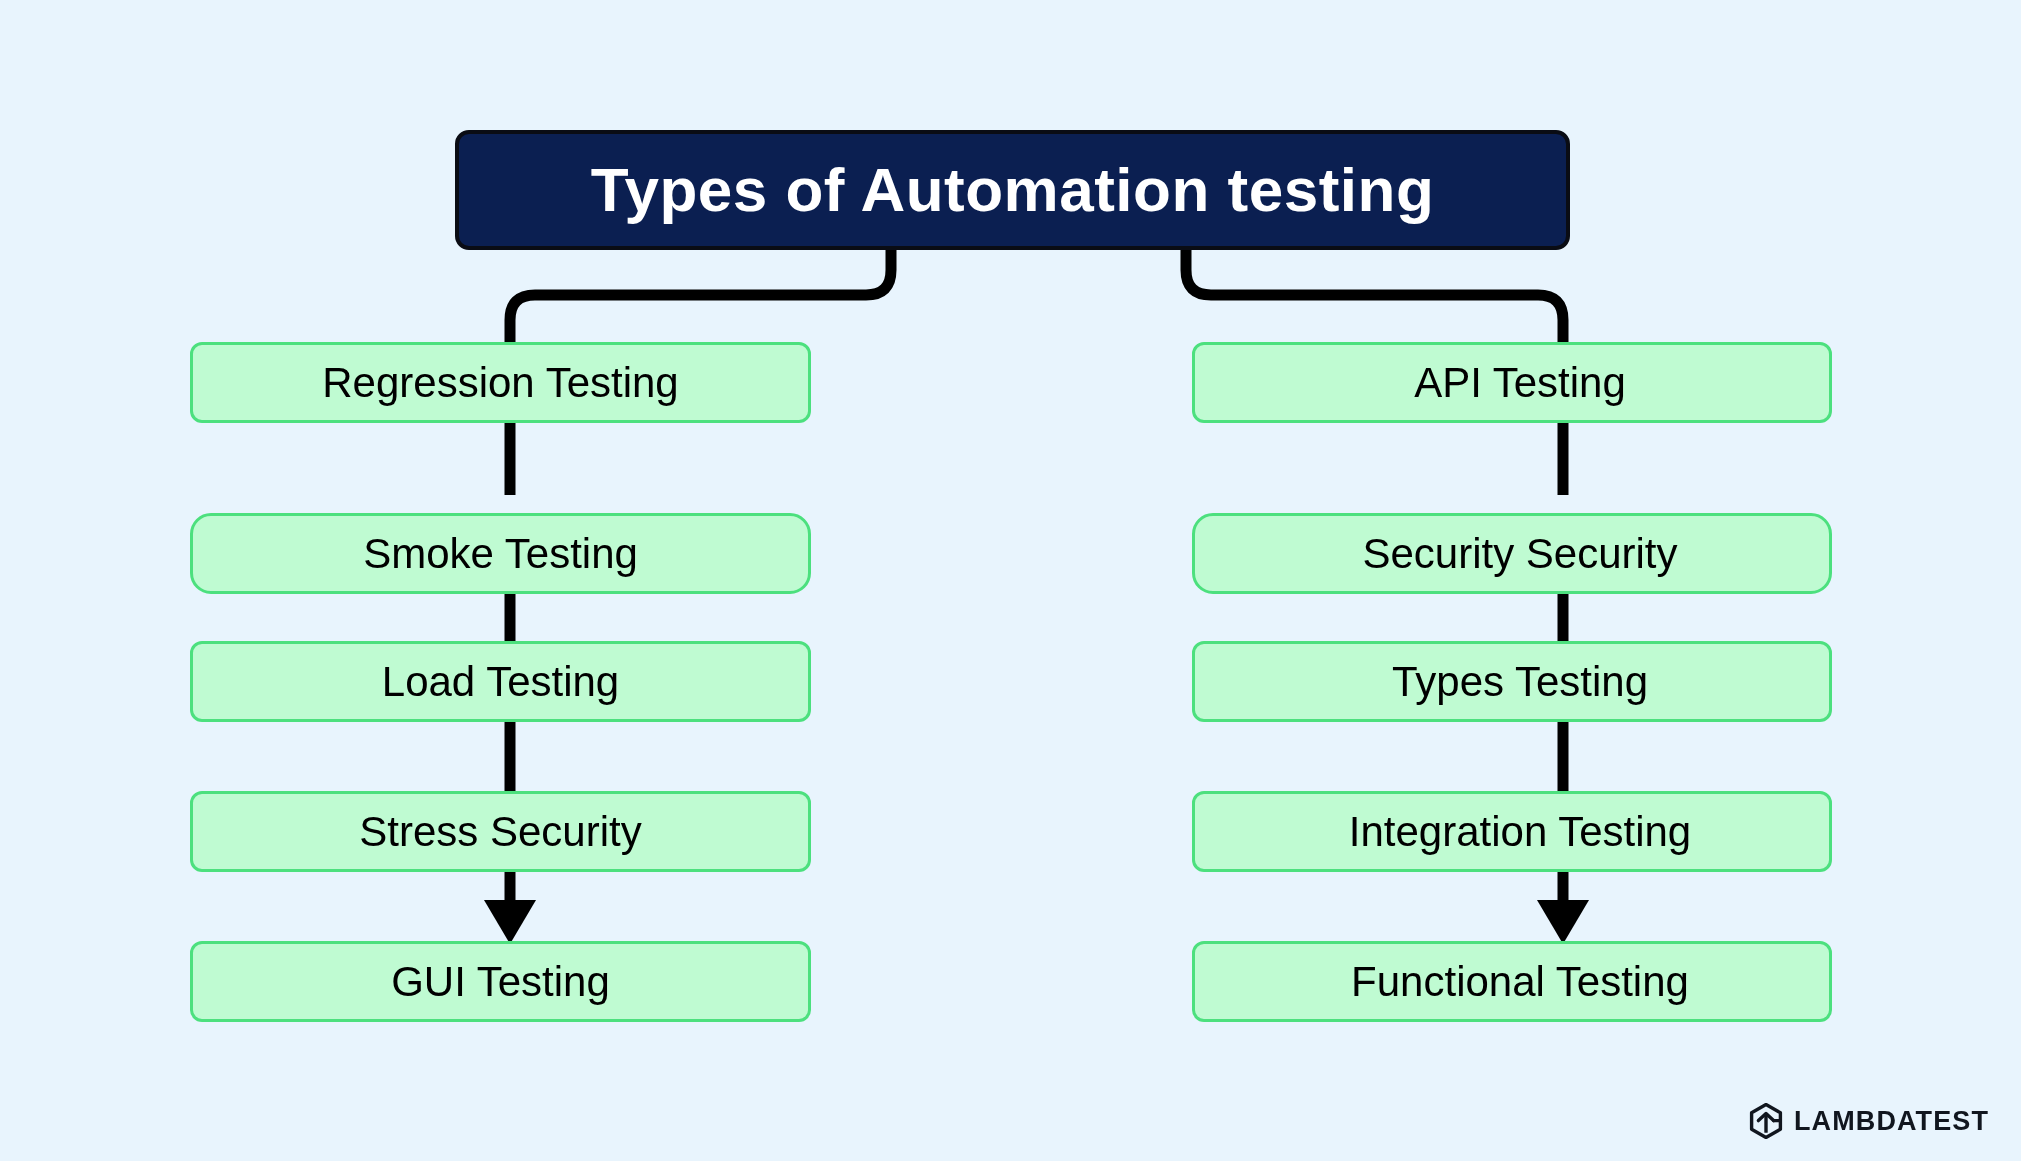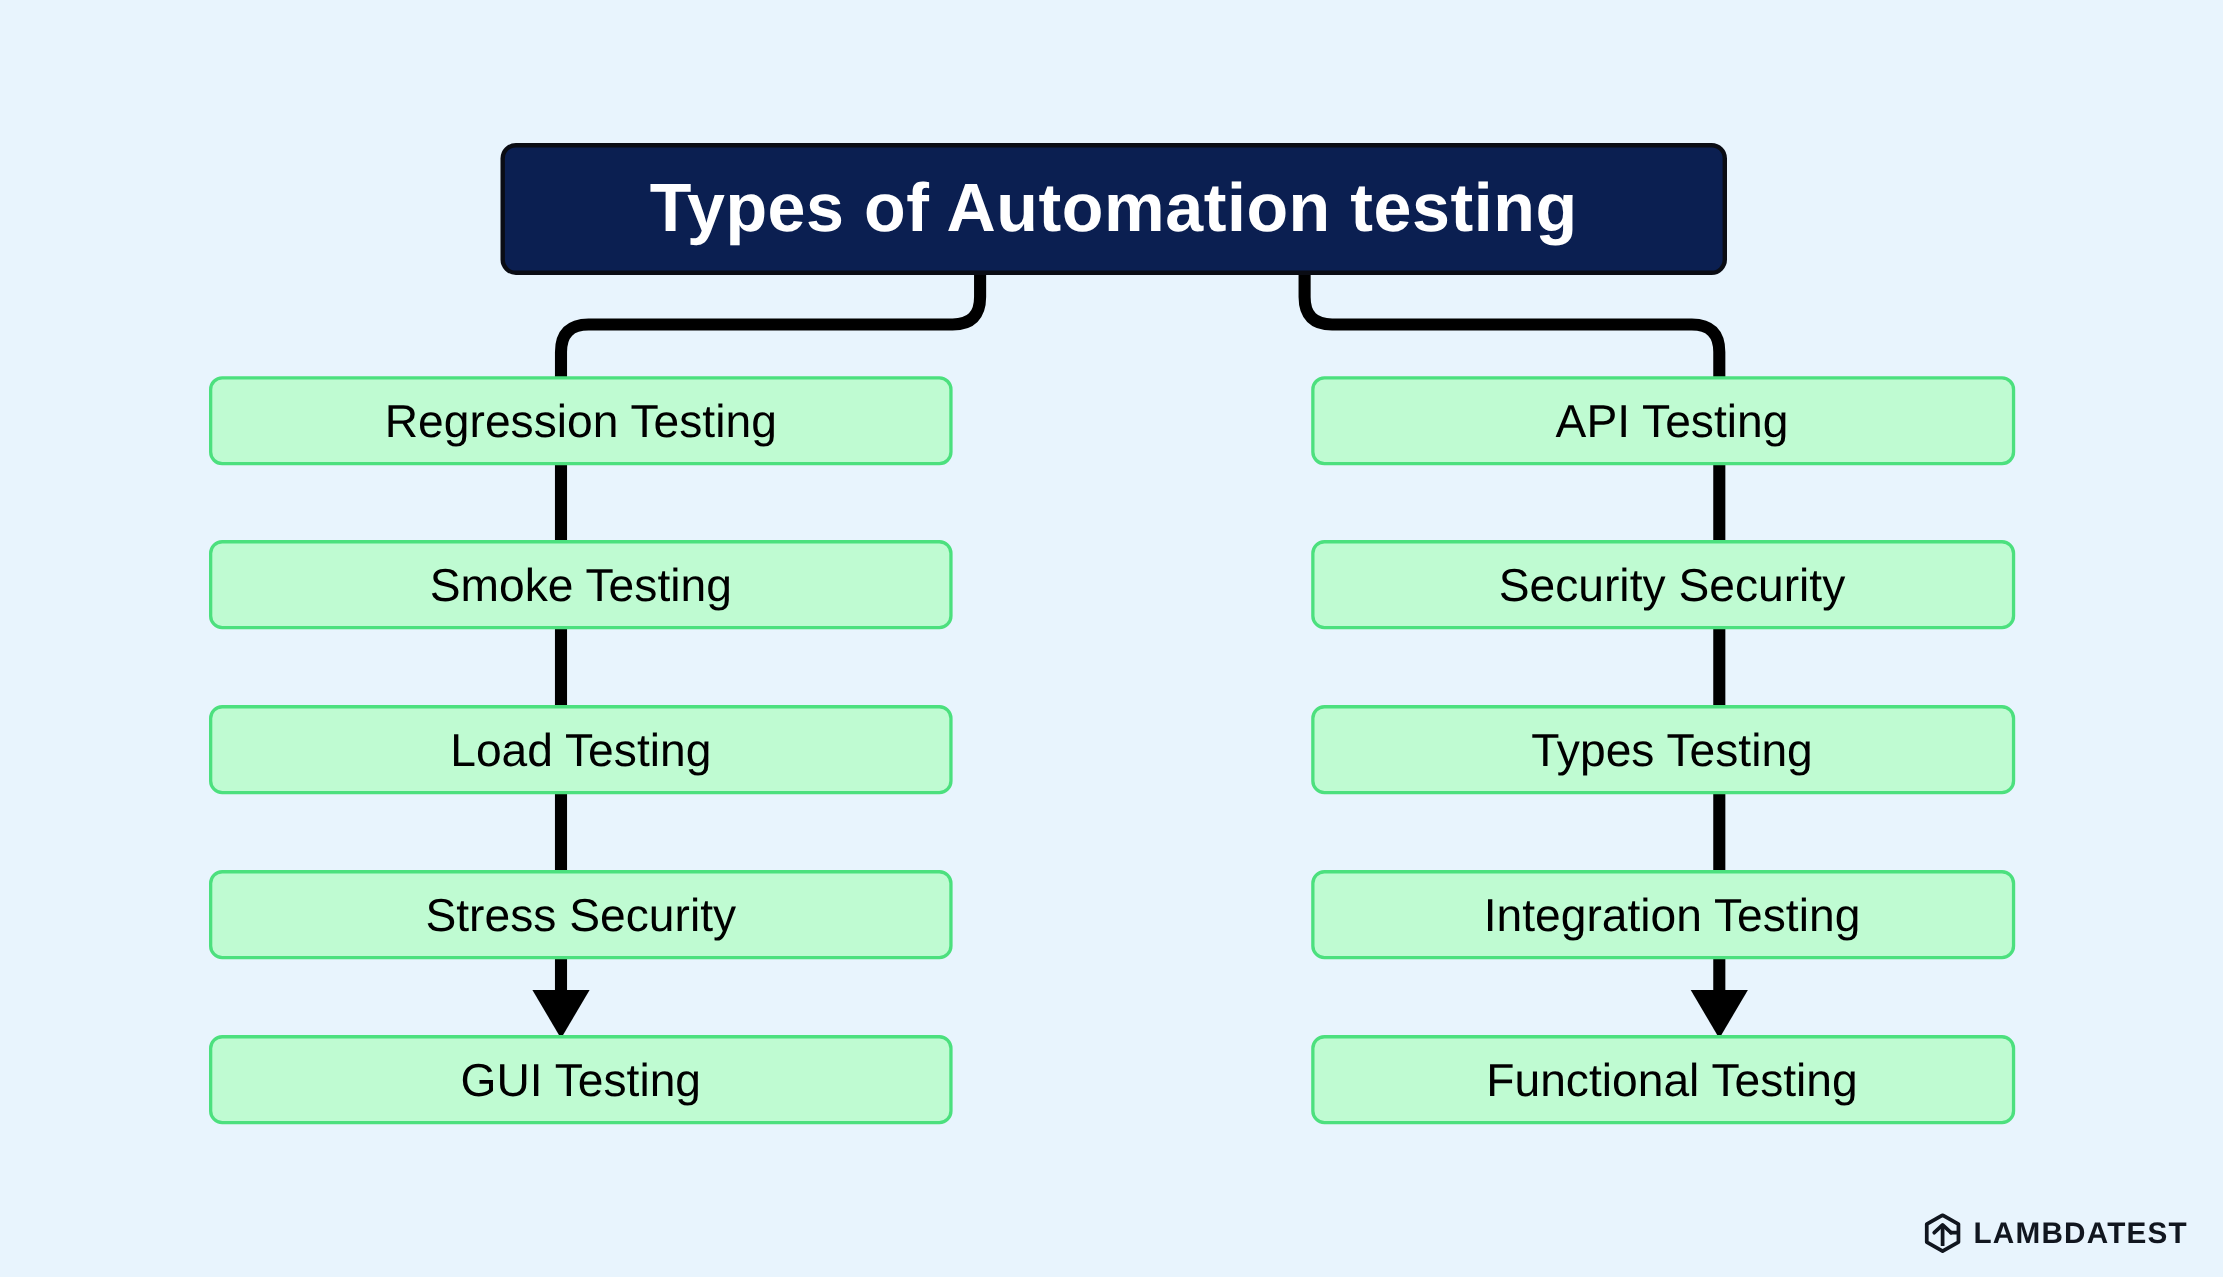--- a/index.html
+++ b/index.html
@@ -74,26 +74,26 @@
   }
   .node-label {
     color: #000000;
     font-size: 42px;
     font-weight: normal;
     line-height: 1;
     white-space: nowrap;
   }
 
   
-  .col-left  { left: 190px;  width: 676px; }
+  .col-left  { left: 190px;  width: 621px; }
   
   .col-right { left: 1192px; width: 640px; padding-left: 16px; }
 
   .row-0 { top: 342px; height: 81px; }
-  .row-1 { top: 491px; height: 81px; }
+  .row-1 { top: 513px; height: 81px; border-radius: 21px; }
   .row-2 { top: 641px; height: 81px; }
   .row-3 { top: 791px; height: 81px; }
   .row-4 { top: 941px; height: 81px; }
 
   
   #brand-logo {
     position: absolute;
     right: 32px;
     bottom: 22px;
     display: flex;

